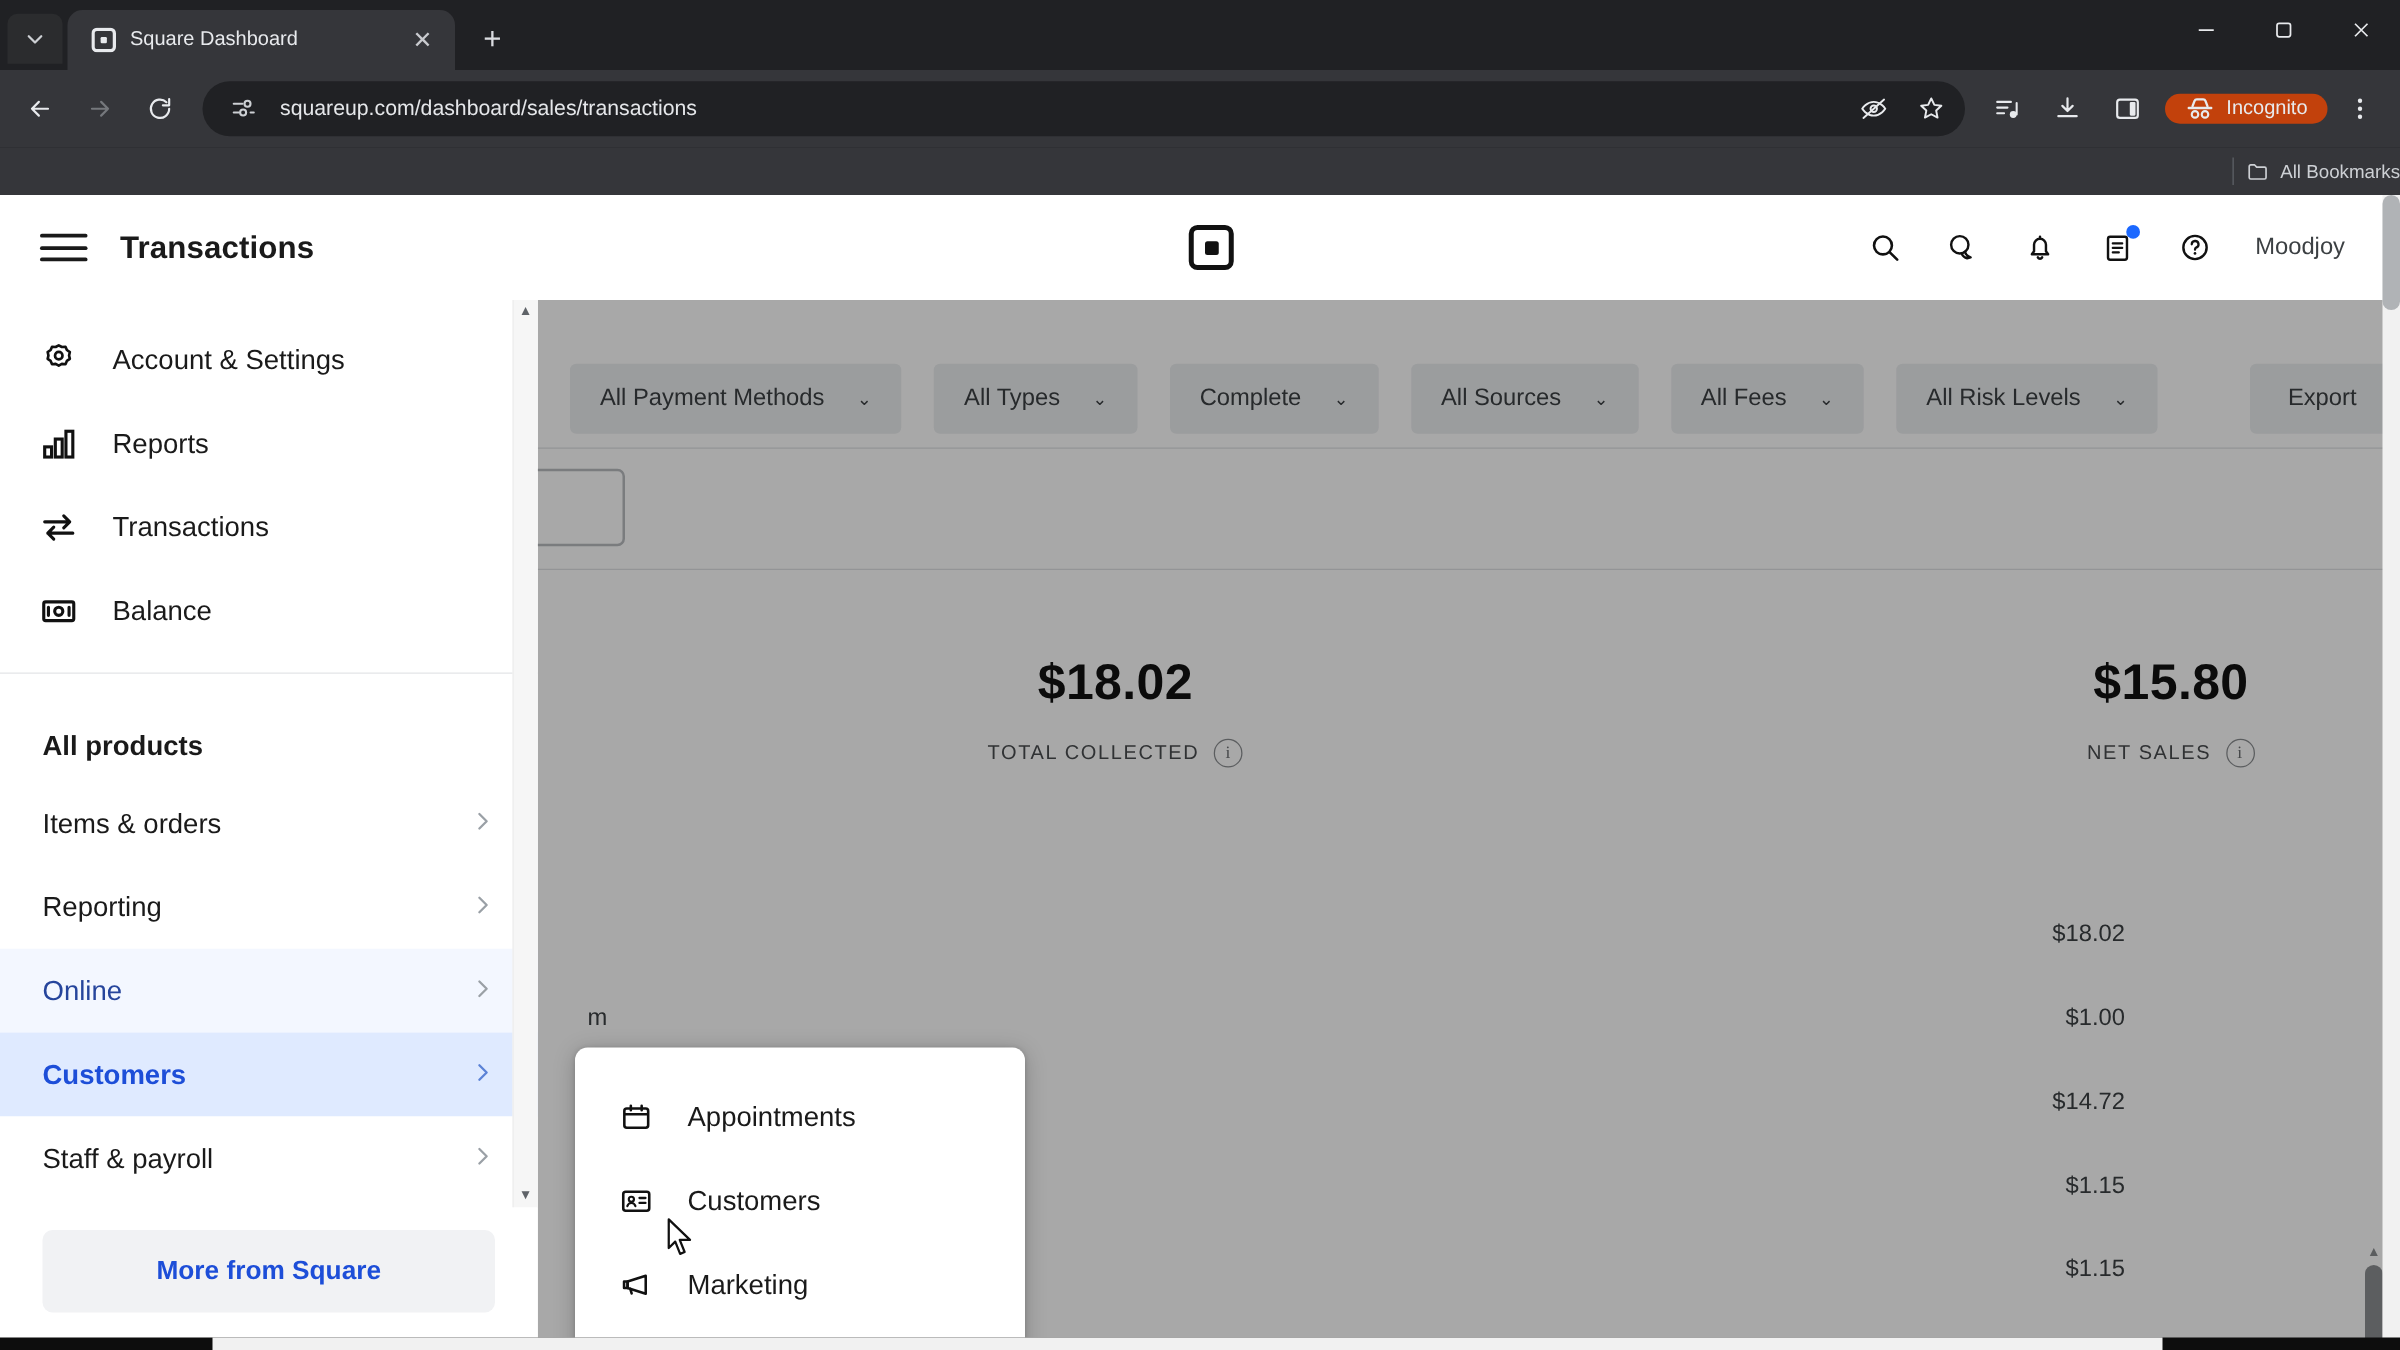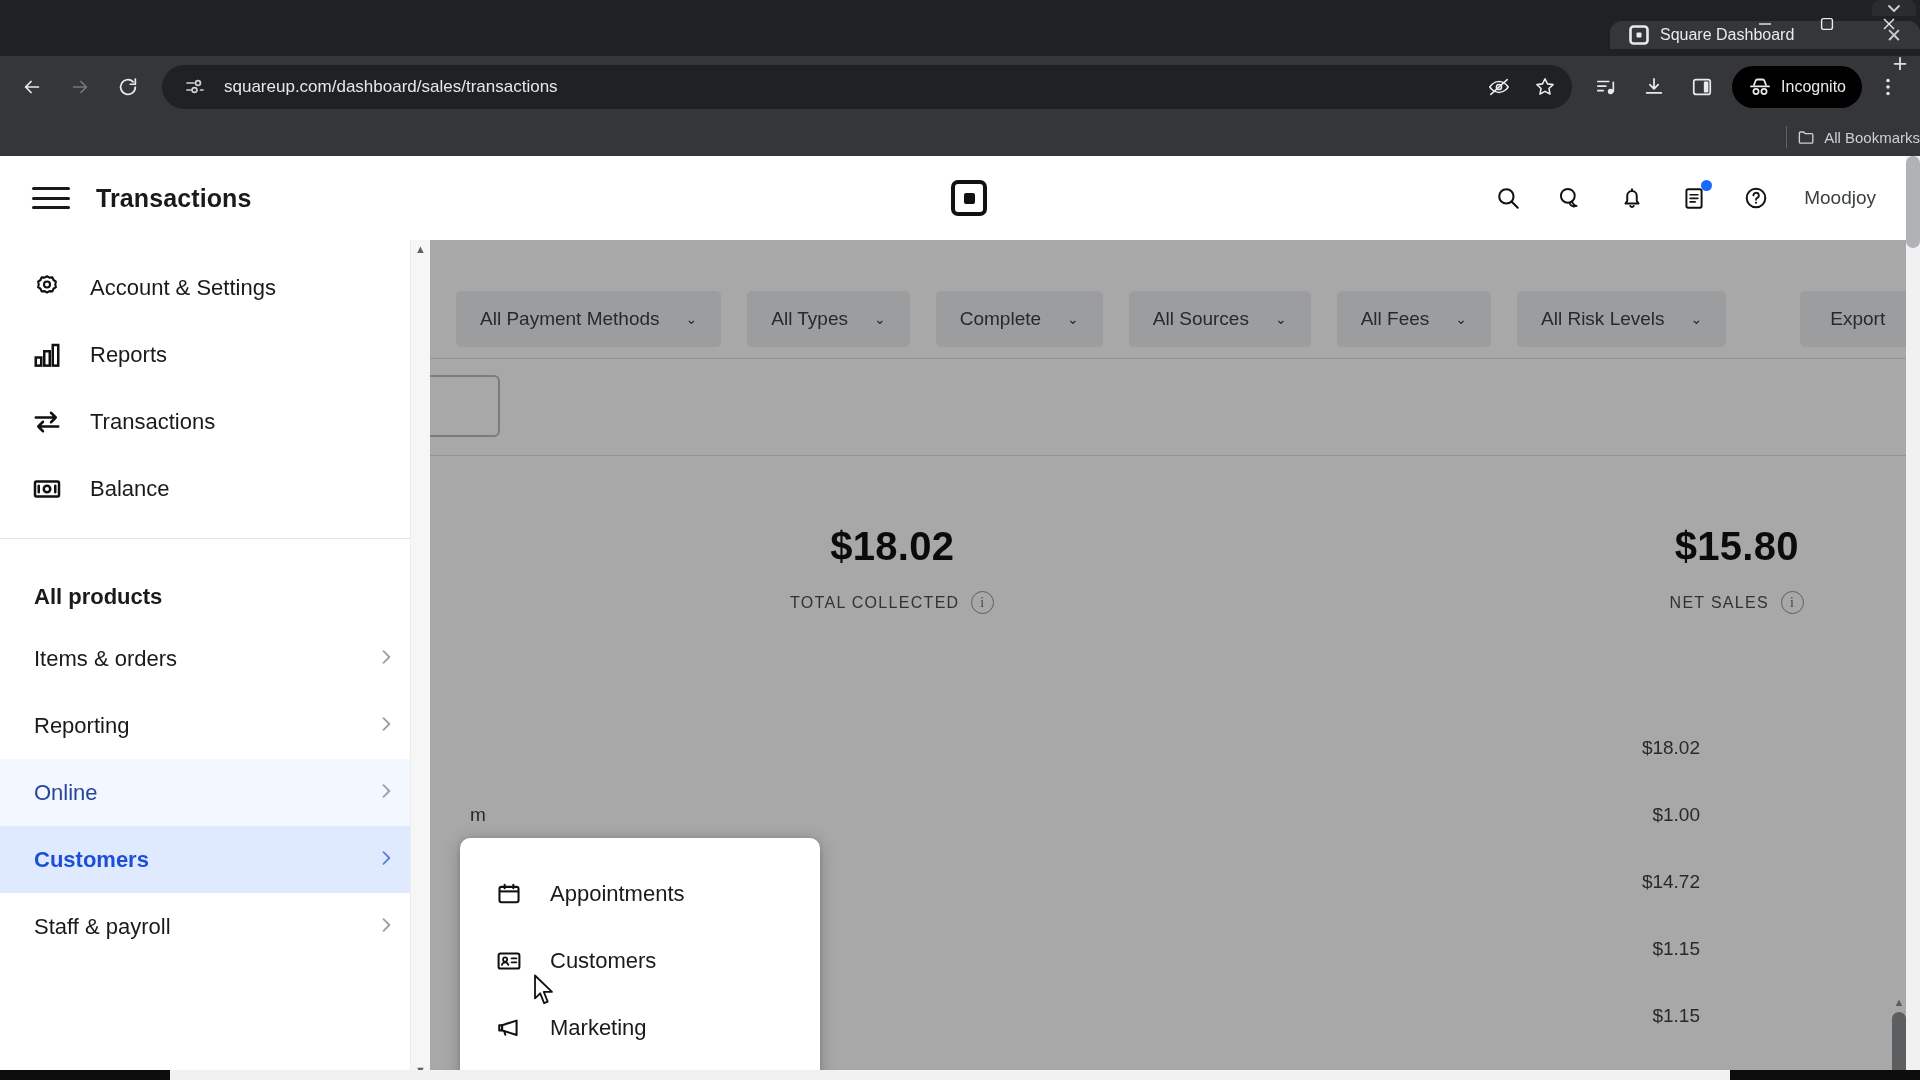--- a/index.html
+++ b/index.html
@@ -8,21 +8,21 @@
     overflow: hidden;
     font-family: "Liberation Sans", sans-serif;
     background: #202124;
   }
 
   
   .browser { width: 1920px; height: 1080px; position: relative; background: #202124; }
 
   .tabstrip {
     height: 56px; background: #202124;
-    display: flex; align-items: flex-end; padding-left: 6px; position: relative; flex-direction: column;
+    display: flex; align-items: flex-end; padding-left: 6px; position: relative;
   }
   .tab-search {
     width: 44px; height: 40px; margin-bottom: 5px; margin-right: 4px;
     border-radius: 8px 8px 0 0; background: #2b2c2e;
     display: flex; align-items: center; justify-content: center;
   }
   .tab {
     height: 48px; min-width: 310px; background: #35363a;
     border-radius: 12px 12px 0 0;
     display: flex; align-items: center; gap: 10px;
@@ -70,21 +70,21 @@
   }
   .omni-url {
     flex: 1; color: #e5e7ea; font-size: 17px;
     white-space: nowrap; overflow: hidden;
   }
   .omni-icon {
     width: 34px; height: 34px; display: flex; align-items: center;
     justify-content: center; color: #e8eaed; flex: 0 0 auto;
   }
   .incognito-pill {
-    height: 42px; border-radius: 21px; background: #000000;
+    height: 24px; border-radius: 21px; background: #c2410c;
     display: flex; align-items: center; gap: 9px; padding: 0 16px;
     color: #e8eaed; font-size: 16px; margin-left: 4px;
   }
 
   .bookmarkbar {
     height: 38px; background: #35363a;
     display: flex; align-items: center; justify-content: flex-end;
     gap: 10px;
   }
   .bm-sep { width: 1px; height: 22px; background: #5f6368; }
@@ -568,20 +568,23 @@
             </div>
           </div>
 
           <div class="sb-track">
             <span class="sb-arrow">▲</span>
             <span class="sb-arrow">▼</span>
           </div>
           <div class="sb-thumb"></div>
         </div>
 
+        <div class="sb-footer">
+          <div class="more-btn">More from Square</div>
+        </div>
       </div>
 
       <div class="main">
         <div class="main-inner">
 
           <div class="filterbar">
             <div class="fchip">
               <span>All Payment Methods</span>
               <span class="cv">⌄</span>
             </div>

